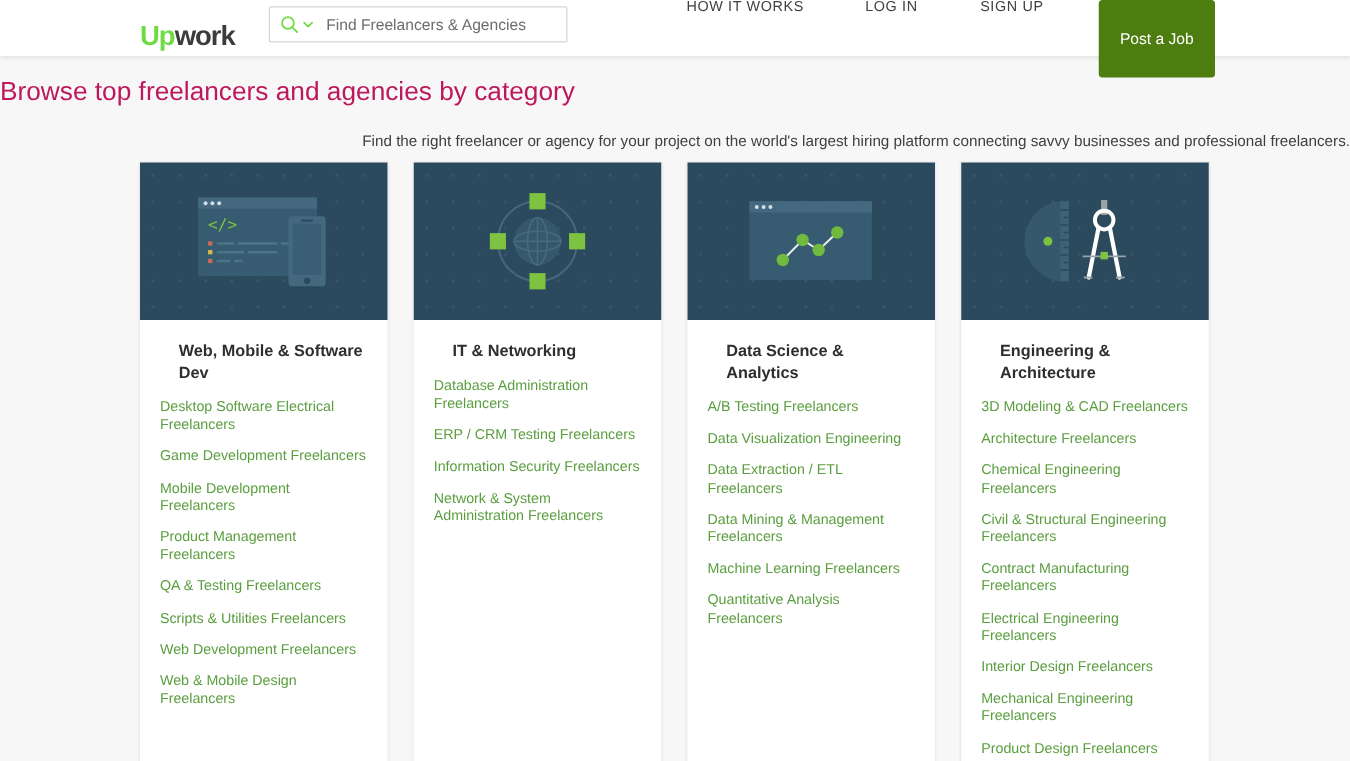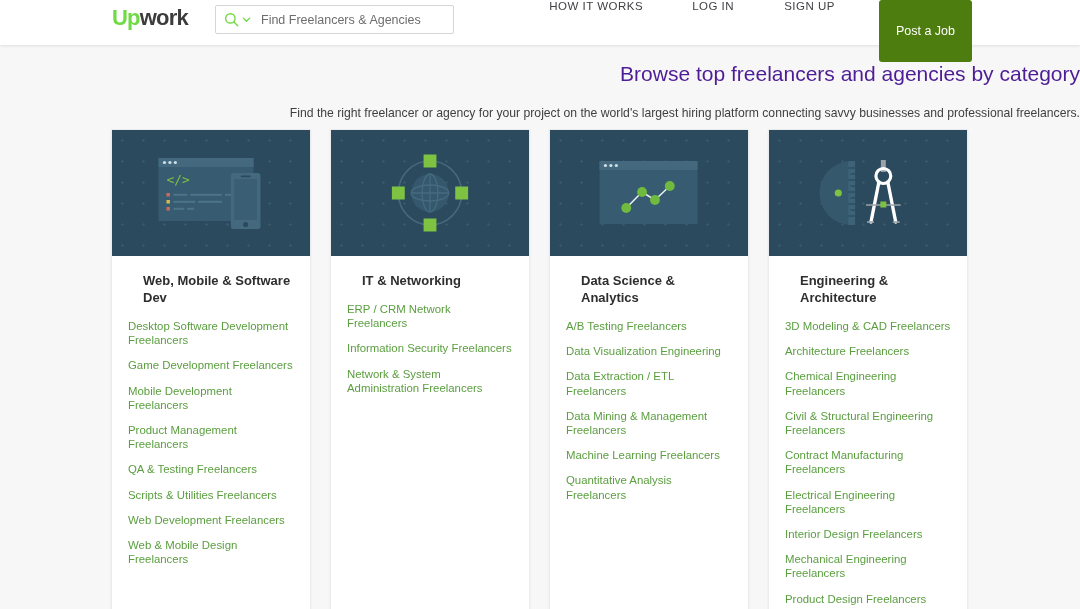--- a/index.html
+++ b/index.html
@@ -14,21 +14,21 @@
   .header {
     position: relative;
     height: 45px;
     background: #ffffff;
     box-shadow: 0 1px 3px rgba(0,0,0,0.10);
     display: flex;
     align-items: center;
     z-index: 5;
   }
   .logo {
-    position: absolute; left: 112px; top: 6px;
+    position: absolute; left: 112px; top: 17px;
     font-size: 22px; font-weight: bold; letter-spacing: -0.8px;
     line-height: 24px; white-space: nowrap;
   }
   .logo .up { color: #6fda44; }
   .logo .work { color: #3c3c3c; }
 
   .searchbar {
     position: absolute; left: 215px; top: 5px;
     width: 239px; height: 29px;
     border: 1px solid #d5d5d5; border-radius: 2px;
@@ -54,22 +54,22 @@
   .nav-link.signup { margin-right: 32px; }
   .post-job {
     background: #4d7c0f; color: #ffffff;
     font-size: 12.5px; border: none; border-radius: 3px;
     padding: 24px 17px; white-space: nowrap; cursor: pointer;
     font-family: "Liberation Sans", sans-serif;
   }
 
   
   .page-title {
-    text-align: right; margin-top: 17px;
-    font-size: 21px; font-weight: normal; color: #4c1d95;
+    text-align: left; margin-top: 17px;
+    font-size: 21px; font-weight: normal; color: #be185d;
   }
   .page-sub {
     text-align: right; margin-top: 20px;
     font-size: 12.2px; color: #3f3f3f;
   }
 
   
   .grid {
     position: absolute; left: 111px; top: 129px;
     width: 858px;
@@ -161,21 +161,21 @@
       <rect x="62" y="77.8" width="11" height="2" fill="#4b748a"></rect>
       <rect x="76" y="77.8" width="7" height="2" fill="#4b748a"></rect>
       <rect x="120" y="43" width="30" height="56" rx="2.5" fill="#44697e"></rect>
       <rect x="123.5" y="49" width="23" height="41" fill="#3a5f75"></rect>
       <rect x="130" y="45.5" width="10" height="1.8" rx="0.9" fill="#2b4a5e"></rect>
       <circle cx="135" cy="94.5" r="2.6" fill="#2b4a5e"></circle>
     </svg>
       </div>
       <div class="card-body">
         <div class="card-title">Web, Mobile &amp; Software Dev</div>
-        <a class="cat-link" href="#">Desktop Software Development Freelancers</a>
+        <a class="cat-link" href="#">Desktop Software Electrical Freelancers</a>
         <a class="cat-link" href="#">Game Development Freelancers</a>
         <a class="cat-link" href="#">Mobile Development Freelancers</a>
         <a class="cat-link" href="#">Product Management Freelancers</a>
         <a class="cat-link" href="#">QA &amp; Testing Freelancers</a>
         <a class="cat-link" href="#">Scripts &amp; Utilities Freelancers</a>
         <a class="cat-link" href="#">Web Development Freelancers</a>
         <a class="cat-link" href="#">Web &amp; Mobile Design Freelancers</a>
       </div>
     </div>
     <div class="card">
@@ -189,21 +189,22 @@
       <line x1="100" y1="44" x2="100" y2="82" stroke="#466b80" stroke-width="1.3"></line>
       <line x1="81" y1="63" x2="119" y2="63" stroke="#466b80" stroke-width="1.3"></line>
       <rect x="93.5" y="24.5" width="13" height="13" fill="#7ec242"></rect>
       <rect x="93.5" y="88.5" width="13" height="13" fill="#7ec242"></rect>
       <rect x="61.5" y="56.5" width="13" height="13" fill="#7ec242"></rect>
       <rect x="125.5" y="56.5" width="13" height="13" fill="#7ec242"></rect>
     </svg>
       </div>
       <div class="card-body">
         <div class="card-title">IT &amp; Networking</div>
-        <a class="cat-link" href="#">ERP / CRM Network Freelancers</a>
+        <a class="cat-link" href="#">Database Administration Freelancers</a>
+        <a class="cat-link" href="#">ERP / CRM Testing Freelancers</a>
         <a class="cat-link" href="#">Information Security Freelancers</a>
         <a class="cat-link" href="#">Network &amp; System Administration Freelancers</a>
       </div>
     </div>
     <div class="card">
       <div class="thumb">
         <div class="dots"></div>
     <svg viewBox="0 0 200 126" preserveAspectRatio="none">
       <rect x="50" y="31" width="99" height="63" fill="#375b70"></rect>
       <rect x="50" y="31" width="99" height="9" fill="#44697e"></rect>

